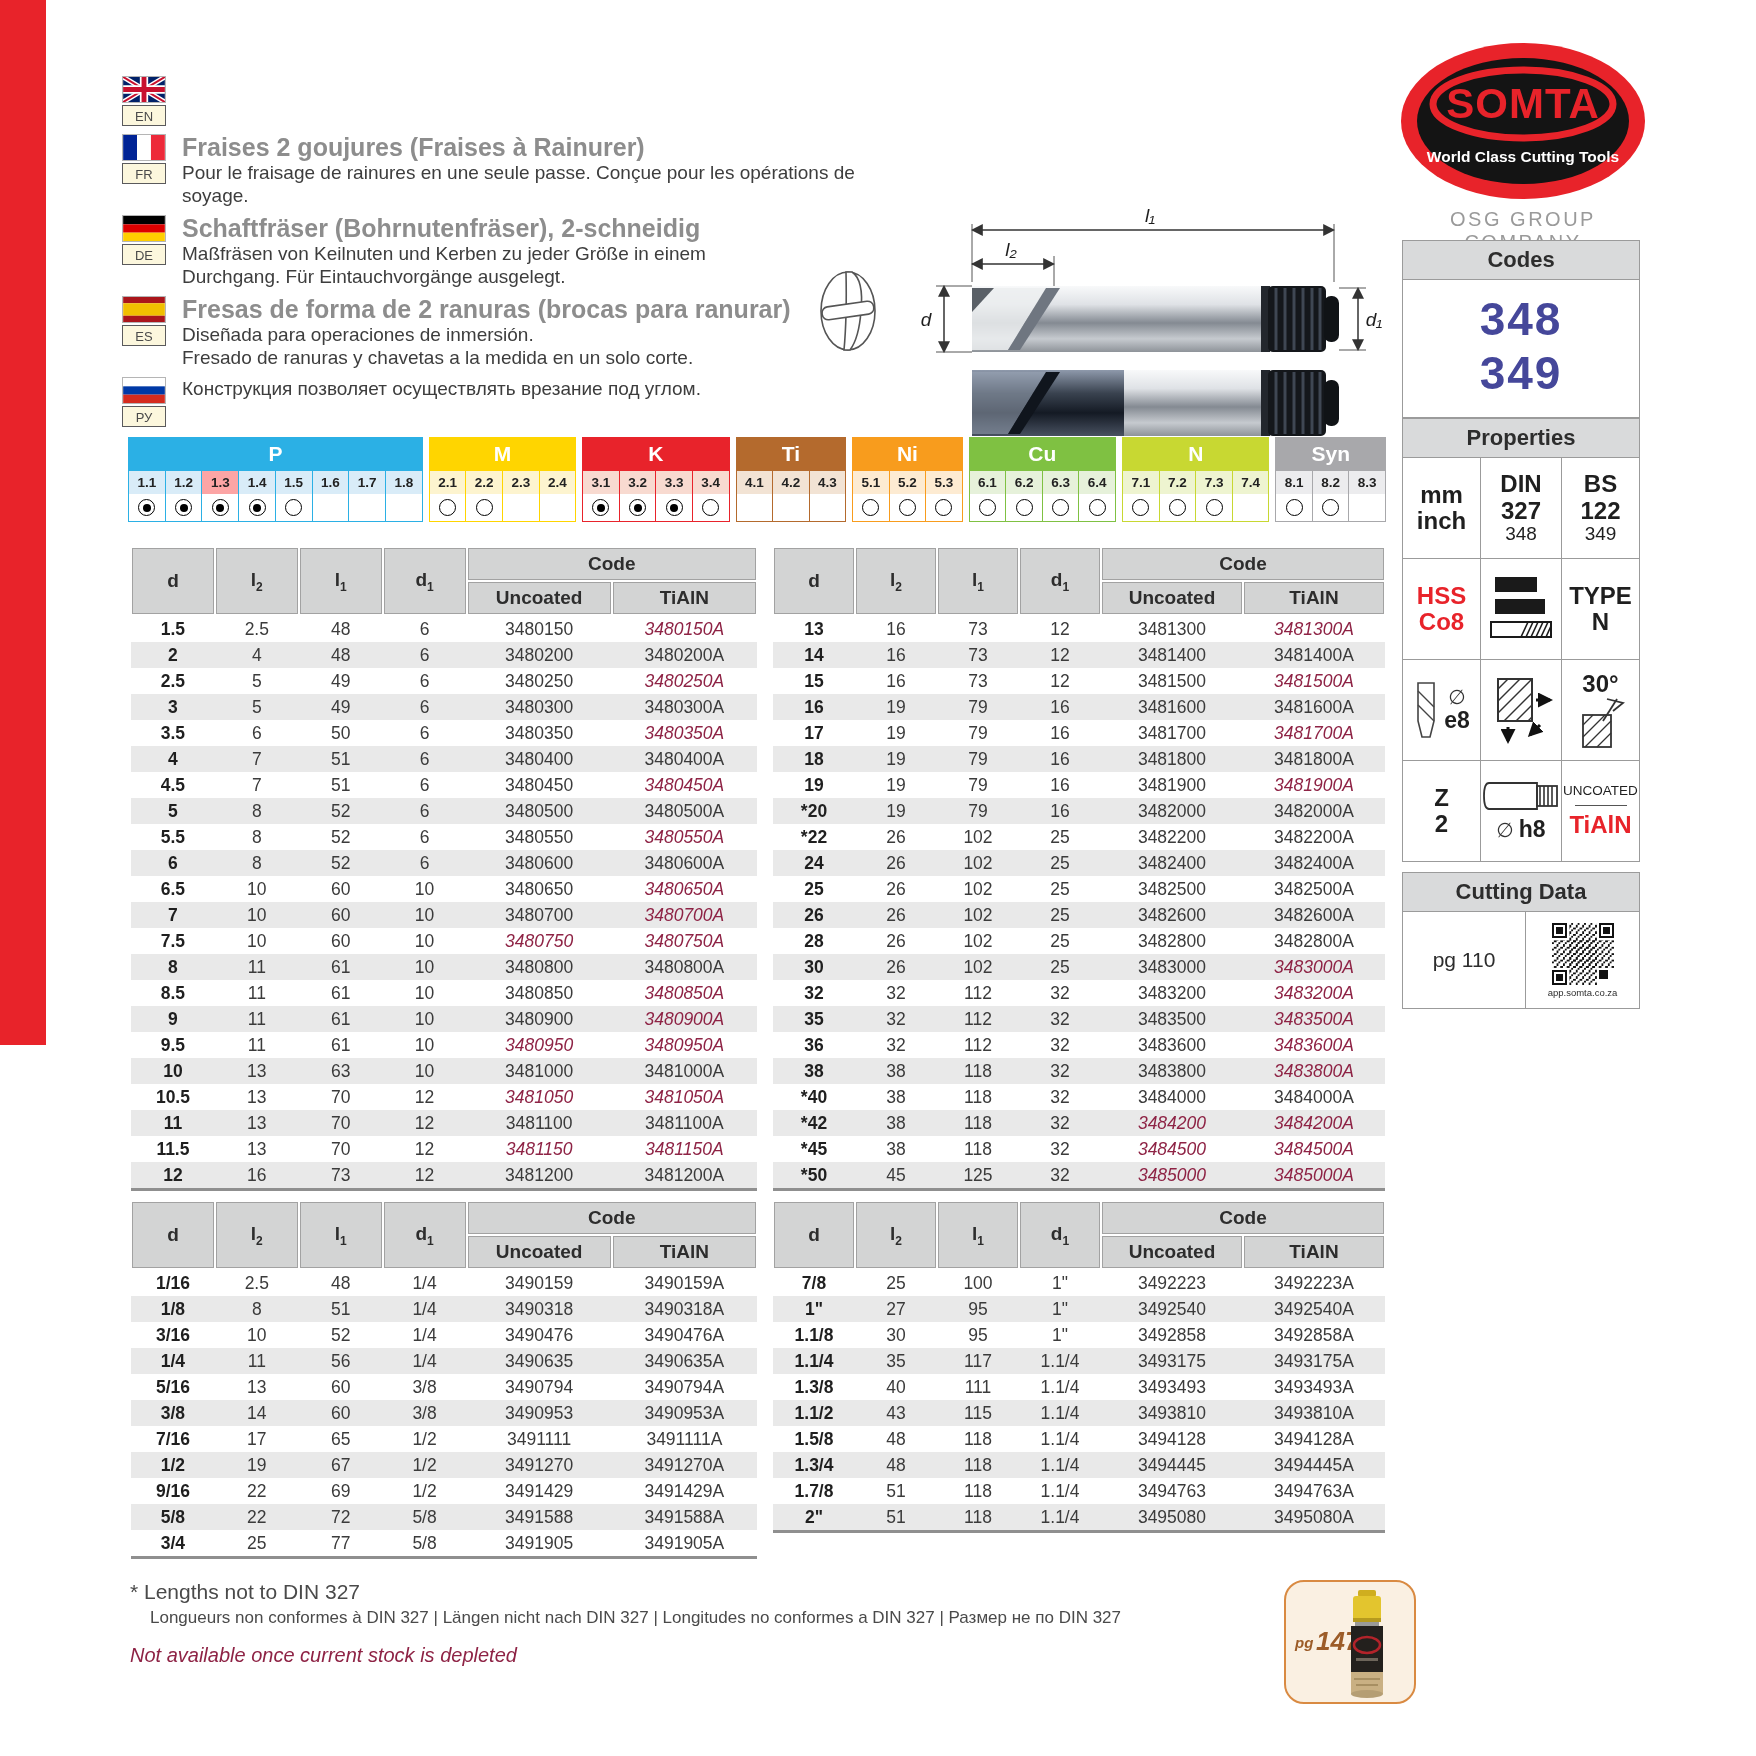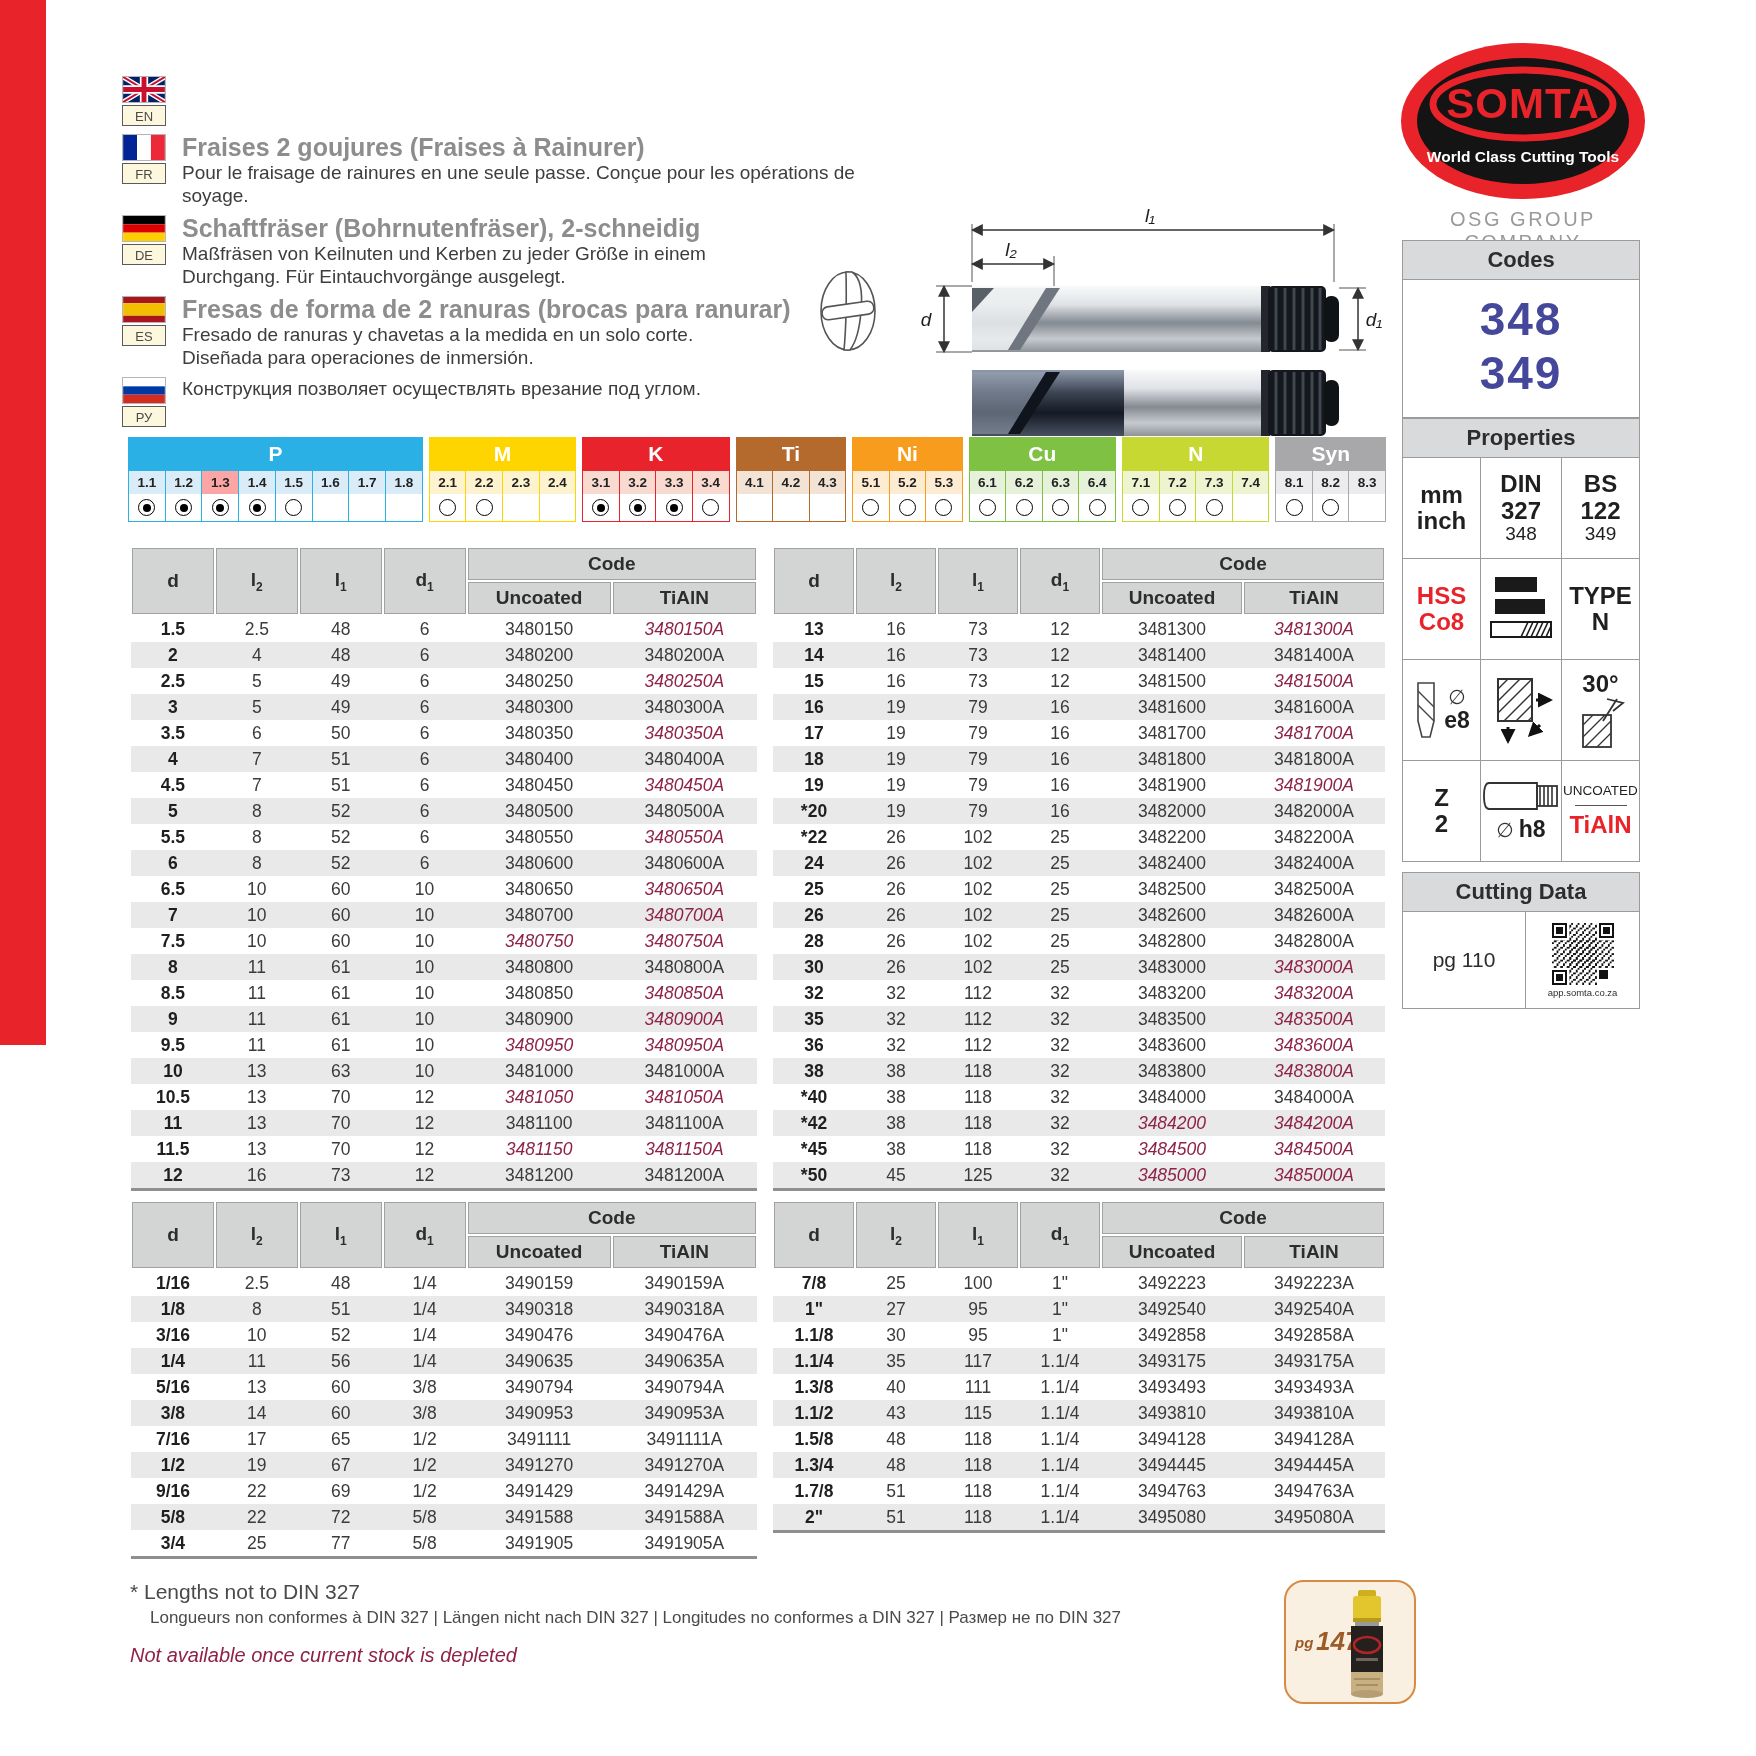--- a/index.html
+++ b/index.html
@@ -149,22 +149,22 @@
           <svg viewBox="0 0 60 36">
               <rect fill="#AA151B" width="60" height="9"></rect>
               <rect y="9" fill="#F1BF00" width="60" height="18"></rect>
               <rect y="27" fill="#AA151B" width="60" height="9"></rect>
             </svg>
           </span>
         <div class="lang-code">ES</div>
       </div>
       <div>
         <div class="lang-title">Fresas de forma de 2 ranuras (brocas para ranurar)</div>
+        <div class="lang-line">Diseñada para operaciones de inmersión.</div>
         <div class="lang-line">Fresado de ranuras y chavetas a la medida en un solo corte.</div>
-        <div class="lang-line">Diseñada para operaciones de inmersión.</div>
       </div>
     </div>
     <div class="lang-block">
       <div class="flag-col">
         <span class="flag">
           <svg viewBox="0 0 60 36">
               <rect fill="#fff" width="60" height="12"></rect>
               <rect y="12" fill="#0039A6" width="60" height="12"></rect>
               <rect y="24" fill="#D52B1E" width="60" height="12"></rect>
             </svg>

